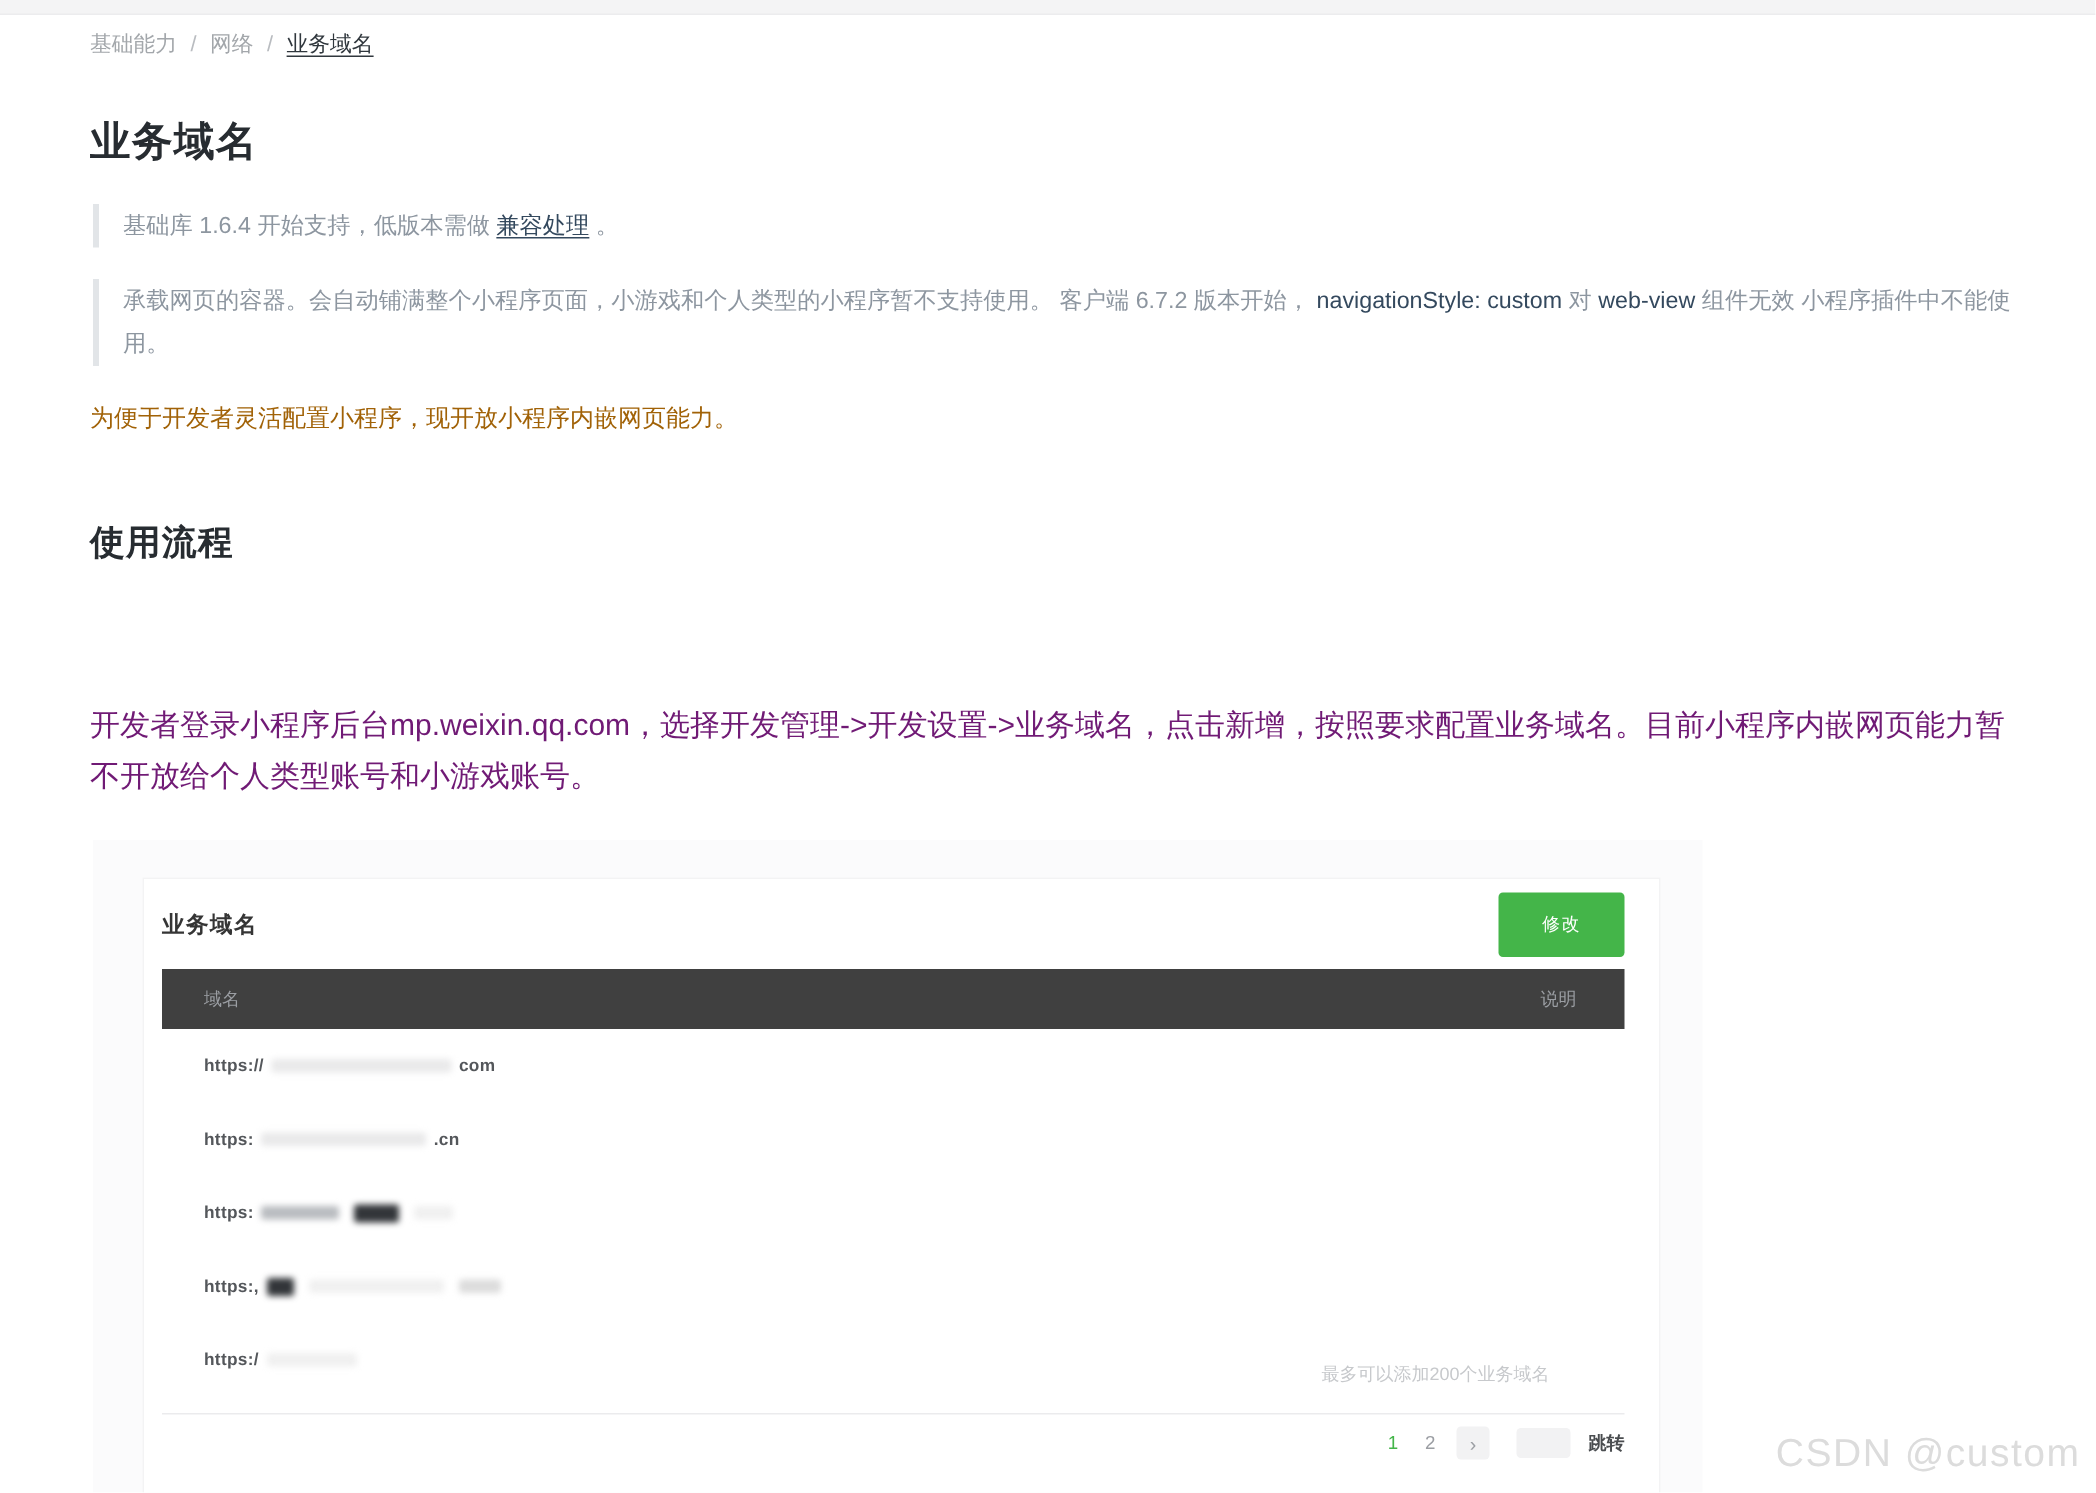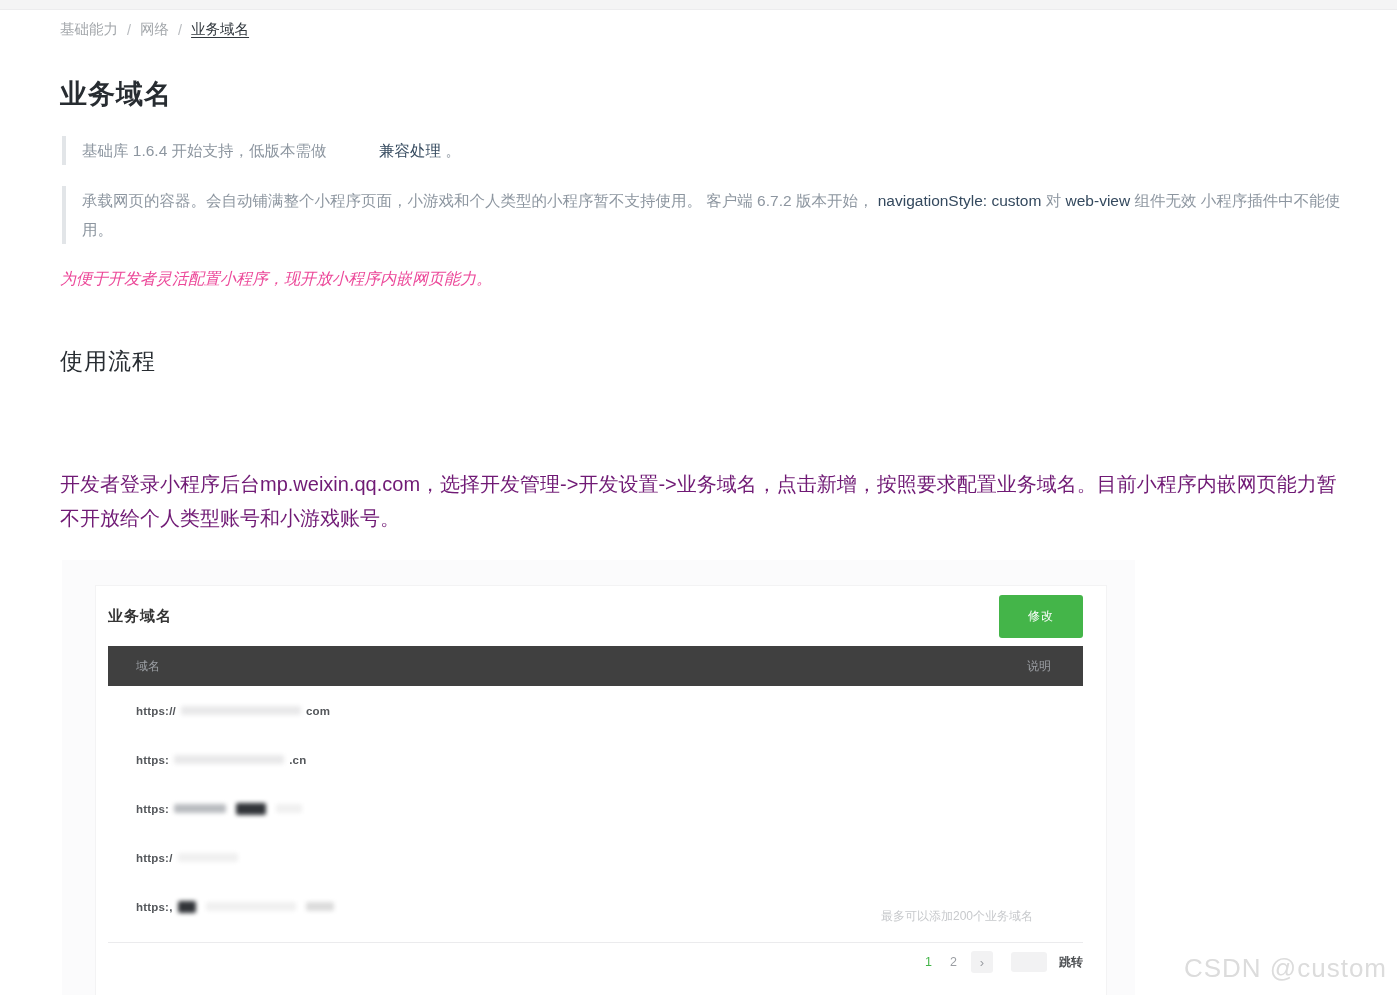--- a/index.html
+++ b/index.html
@@ -10,30 +10,30 @@
   .topstrip { position:absolute; top:0; left:0; width:1397px; height:10px; background:#f4f4f5; border-bottom:1px solid #ececee; }
 
   
   .breadcrumb { position:absolute; top:20px; left:60px; font-size:14.5px; color:#a3a7ab; display:flex; gap:9px; align-items:center; }
   .crumb { color:#a3a7ab;text-align:right; }
   .crumb.current { color:#30373d; text-decoration:underline; text-underline-offset:3px; }
   .crumb-sep { color:#b9bcc0; }
 
   
   .h1 { position:absolute; top:76px; left:60px; font-size:27px; font-weight:bold; color:#272c31; letter-spacing:1px; }
-  .h2 { position:absolute; top:346px; left:60px; font-size:23px; font-weight:normal; color:#272c31; letter-spacing:1px; }
+  .h2 { position:absolute; top:346px; left:60px; font-size:23px; font-weight:bold; color:#272c31; letter-spacing:1px; }
   .h3 { position:absolute; top:428px; left:60px; font-size:19px; font-weight:bold; color:#272c31; }
-  .intro { position:absolute; top:269px; left:60px; width:1300px; font-size:16px; color:#ec4899;font-style:italic; }
+  .intro { position:absolute; top:269px; left:60px; width:1300px; font-size:16px; color:#a16207; }
   .stepbody { position:absolute; top:468px; left:60px; width:1292px; font-size:20px; color:#701a75; line-height:33.5px; }
 
   
   .quote { position:absolute; left:62px; border-left:4px solid #e2e5e8; padding-left:16px; color:#8d96a0; font-size:15.5px; line-height:29px; }
   .quote1 { top:136px; width:1280px; }
   .quote2 { top:186px; width:1285px; }
-  .q-link { color:#34495e; text-underline-offset:3px; cursor:pointer;margin-left:48px; }
+  .q-link { color:#34495e; text-decoration:underline; text-underline-offset:3px; cursor:pointer; }
   .q-code { color:#34495e; }
 
   
   .shot { position:absolute; top:560px; left:62px; width:1073px; height:435px; background:#fbfbfc; overflow:hidden; }
   .panel { position:absolute; top:25px; left:33px; width:1012px; height:420px; background:#ffffff; border:1px solid #f3f3f4; }
   .panel-header { height:60px; display:flex; align-items:center; justify-content:space-between; padding:0 23px 0 12px; }
   .panel-title { font-size:15px; font-weight:bold; color:#353535; letter-spacing:1px; }
   .btn-green { width:84px; height:43px; background:#44b549; color:#ffffff; font-size:12px; border:none; border-radius:3px; letter-spacing:1px; cursor:pointer; display:flex; align-items:center; justify-content:center; }
   .thead { margin:0 23px 0 12px; height:40px; background:#404040; display:flex; align-items:center; position:relative; }
   .th-domain { padding-left:28px; font-size:12px; color:#9b9ea3; }
@@ -123,31 +123,31 @@
           <span class="url">
             <span>https:</span>
             <span class="blur b-mid w52"></span>
             <span class="blur b-dark w30"></span>
             <span class="blur b-faint w26"></span>
             <span></span>
           </span>
         </div>
         <div class="s-row">
           <span class="url">
-            <span>https:/</span>
-            <span class="blur b-faint w60"></span>
+            <span>https:,</span>
+            <span class="blur b-dark w18"></span>
+            <span class="blur b-faint w90"></span>
+            <span class="blur w28"></span>
             <span></span>
           </span>
         </div>
         <div class="s-row">
           <span class="url">
-            <span>https:,</span>
-            <span class="blur b-dark w18"></span>
-            <span class="blur b-faint w90"></span>
-            <span class="blur w28"></span>
+            <span>https:/</span>
+            <span class="blur b-faint w60"></span>
             <span></span>
           </span>
         </div>
         <span class="note">最多可以添加200个业务域名</span>
       </div>
 
       <div class="divider"></div>
 
       <div class="pager">
         <span class="pg-num active">1</span>

